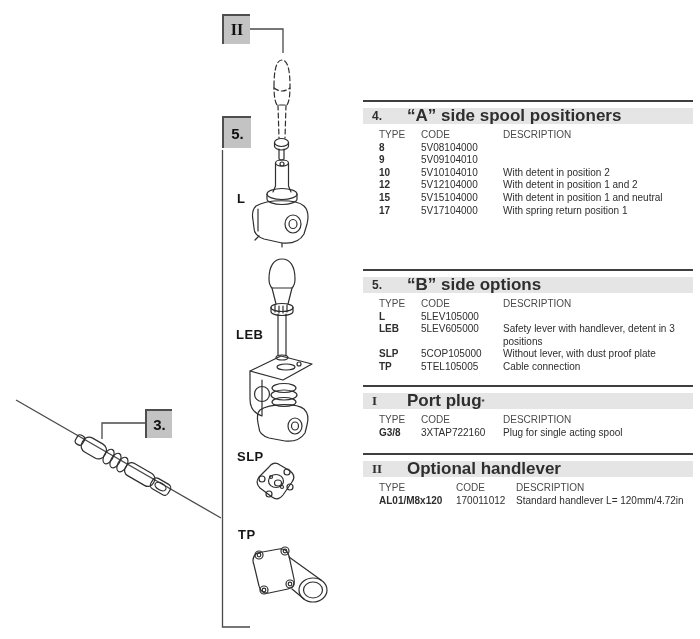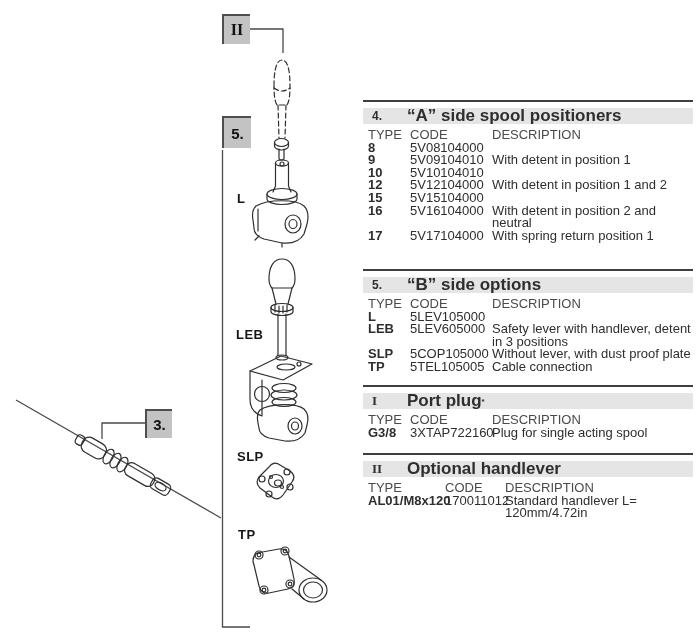--- a/index.html
+++ b/index.html
@@ -16,21 +16,21 @@
   .part-label { position:absolute; font-weight:bold; font-size:13px; color:#161616; letter-spacing:.5px; }
 
   
   .sec { position:absolute; left:363px; width:330px; }
   .rule { height:2px; background:#3f3f3f; }
   .band { margin-top:6px; background:#e5e5e5; height:16px; display:flex; align-items:center; padding-left:9px; }
   .band .slabel { font-weight:bold; font-size:12px; width:35px; flex:none; }
   .band .slabel.roman { font-family:"Liberation Serif", serif; font-size:13px; }
   .band .stitle { font-weight:bold; font-size:17px; }
   .band sup { font-size:8px; font-weight:bold; }
-  .ttable { margin-top:5px; padding-left:5px; font-size:13px; }
+  .ttable { margin-top:5px; padding-left:5px; font-size:10px;margin-left:11px; }
   .trow { display:grid; grid-template-columns:42px 82px 1fr; line-height:12.6px; }
   .wide .trow { grid-template-columns:77px 60px 1fr; }
   .trow.thead { color:#4a4a4a; }
   .trow .c0 { font-weight:bold; }
   .trow.thead .c0 { font-weight:normal; }
   .it { }
 
   svg .ln { stroke:#4a4a4a; stroke-width:1.3; fill:none; }
   svg .dr { stroke:#2f2f2f; stroke-width:1.2; fill:none; stroke-linecap:round; stroke-linejoin:round; }
   svg .dash { stroke-dasharray:5 3; }
@@ -151,39 +151,35 @@
         <span class="c2">DESCRIPTION</span>
       </div>
       <div>
           <div class="trow">
             <span class="c0">8</span>
             <span class="c1">5V08104000</span>
           </div>
           <div class="trow">
             <span class="c0">9</span>
             <span class="c1">5V09104010</span>
-            <span class="c2">With detent in position 1</span>
           </div>
           <div class="trow">
             <span class="c0">10</span>
             <span class="c1">5V10104010</span>
+            <span class="c2">With detent in position 2</span>
           </div>
           <div class="trow">
             <span class="c0">12</span>
             <span class="c1">5V12104000</span>
             <span class="c2">With detent in position 1 and 2</span>
           </div>
           <div class="trow">
             <span class="c0">15</span>
             <span class="c1">5V15104000</span>
-          </div>
-          <div class="trow">
-            <span class="c0">16</span>
-            <span class="c1">5V16104000</span>
-            <span class="c2">With detent in position 2 and neutral</span>
+            <span class="c2">With detent in position 1 and neutral</span>
           </div>
           <div class="trow">
             <span class="c0">17</span>
             <span class="c1">5V17104000</span>
             <span class="c2">With spring return position 1</span>
           </div>
         </div>
     </div>
   </div>
 

